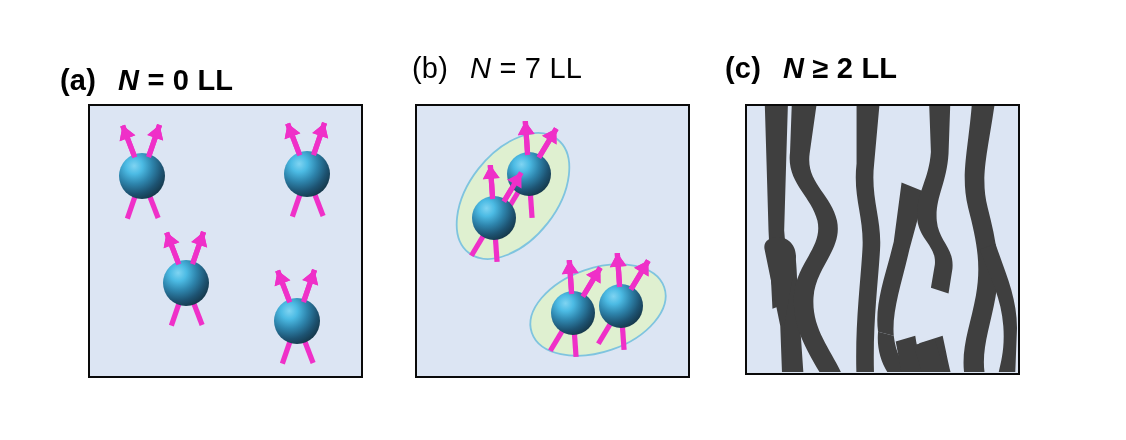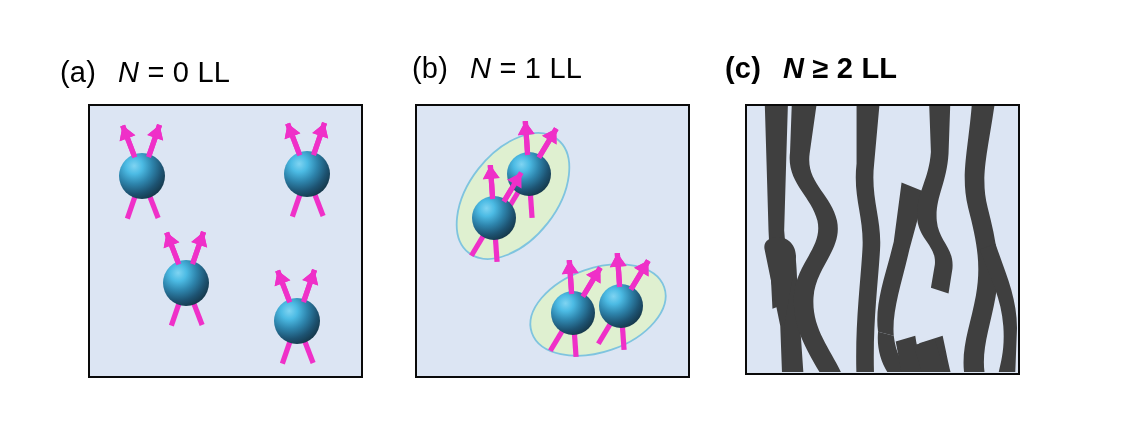--- a/index.html
+++ b/index.html
@@ -40,21 +40,21 @@
     background: #dce5f3;
     overflow: hidden;
   }
 </style>
 </head>
 <body>
 
 <div class="figure">
 
   <div class="panel">
-    <div class="panel-caption" id="cap-a" style="left: 60px; top: 56px;">
+    <div class="panel-caption" id="cap-a" style="left: 60px; top: 64px; font-weight: bold;">
       <span class="cap-tag">(a)</span><span class="cap-var">N</span><span class="cap-rest"> = 0 LL</span>
     </div>
     <div class="panel-box" id="box-a" style="left: 88px; top: 104px; width: 275px; height: 274px; background: rgb(220, 229, 243); border-color: rgb(10, 10, 10);">
       <svg id="svg-a" width="270" height="269" viewBox="0 0 270 269">
           <defs>
             <radialGradient id="a-sphere" cx="0.33" cy="0.28" r="0.82">
               <stop offset="0%" stop-color="#7fd4f2"></stop>
               <stop offset="22%" stop-color="#4cbbe4"></stop>
               <stop offset="48%" stop-color="#2e85ad"></stop>
               <stop offset="74%" stop-color="#1d5372"></stop>
@@ -128,21 +128,21 @@
           <g>
             <line x1="213.51136308914315" y1="196.08962848801366" x2="224.58068034068646" y2="163.94199691763689" stroke="#ef30c8" stroke-width="5.2"></line>
             <polygon points="224.58068034068646,163.94199691763689 228.1278662905491,179.44127018566778 212.24315422048056,173.97172519078757" fill="#ef30c8"></polygon>
           </g>
         </svg>
     </div>
   </div>
 
   <div class="panel">
     <div class="panel-caption" id="cap-b" style="left: 412px; top: 52px;">
-      <span class="cap-tag">(b)</span><span class="cap-var">N</span><span class="cap-rest"> = 1 LL</span>
+      <span class="cap-tag">(b)</span><span class="cap-var">N</span><span class="cap-rest"> = 7 LL</span>
     </div>
     <div class="panel-box" id="box-b" style="left: 415px; top: 104px; width: 275px; height: 274px; background: rgb(220, 229, 243); border-color: rgb(10, 10, 10);">
       <svg id="svg-b" width="270" height="269" viewBox="0 0 270 269">
           <defs>
             <radialGradient id="b-sphere" cx="0.33" cy="0.28" r="0.82">
               <stop offset="0%" stop-color="#7fd4f2"></stop>
               <stop offset="22%" stop-color="#4cbbe4"></stop>
               <stop offset="48%" stop-color="#2e85ad"></stop>
               <stop offset="74%" stop-color="#1d5372"></stop>
               <stop offset="100%" stop-color="#13303f"></stop>

